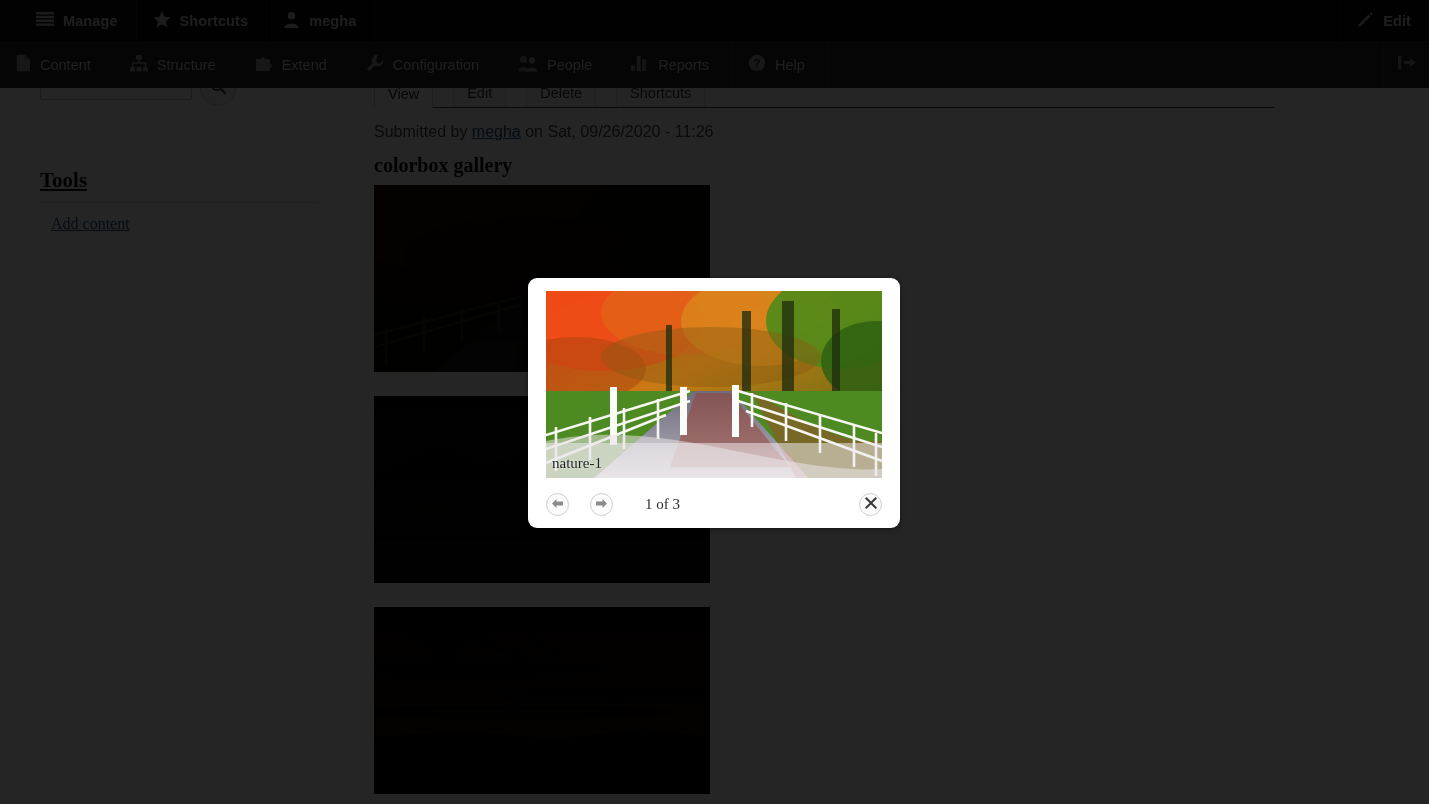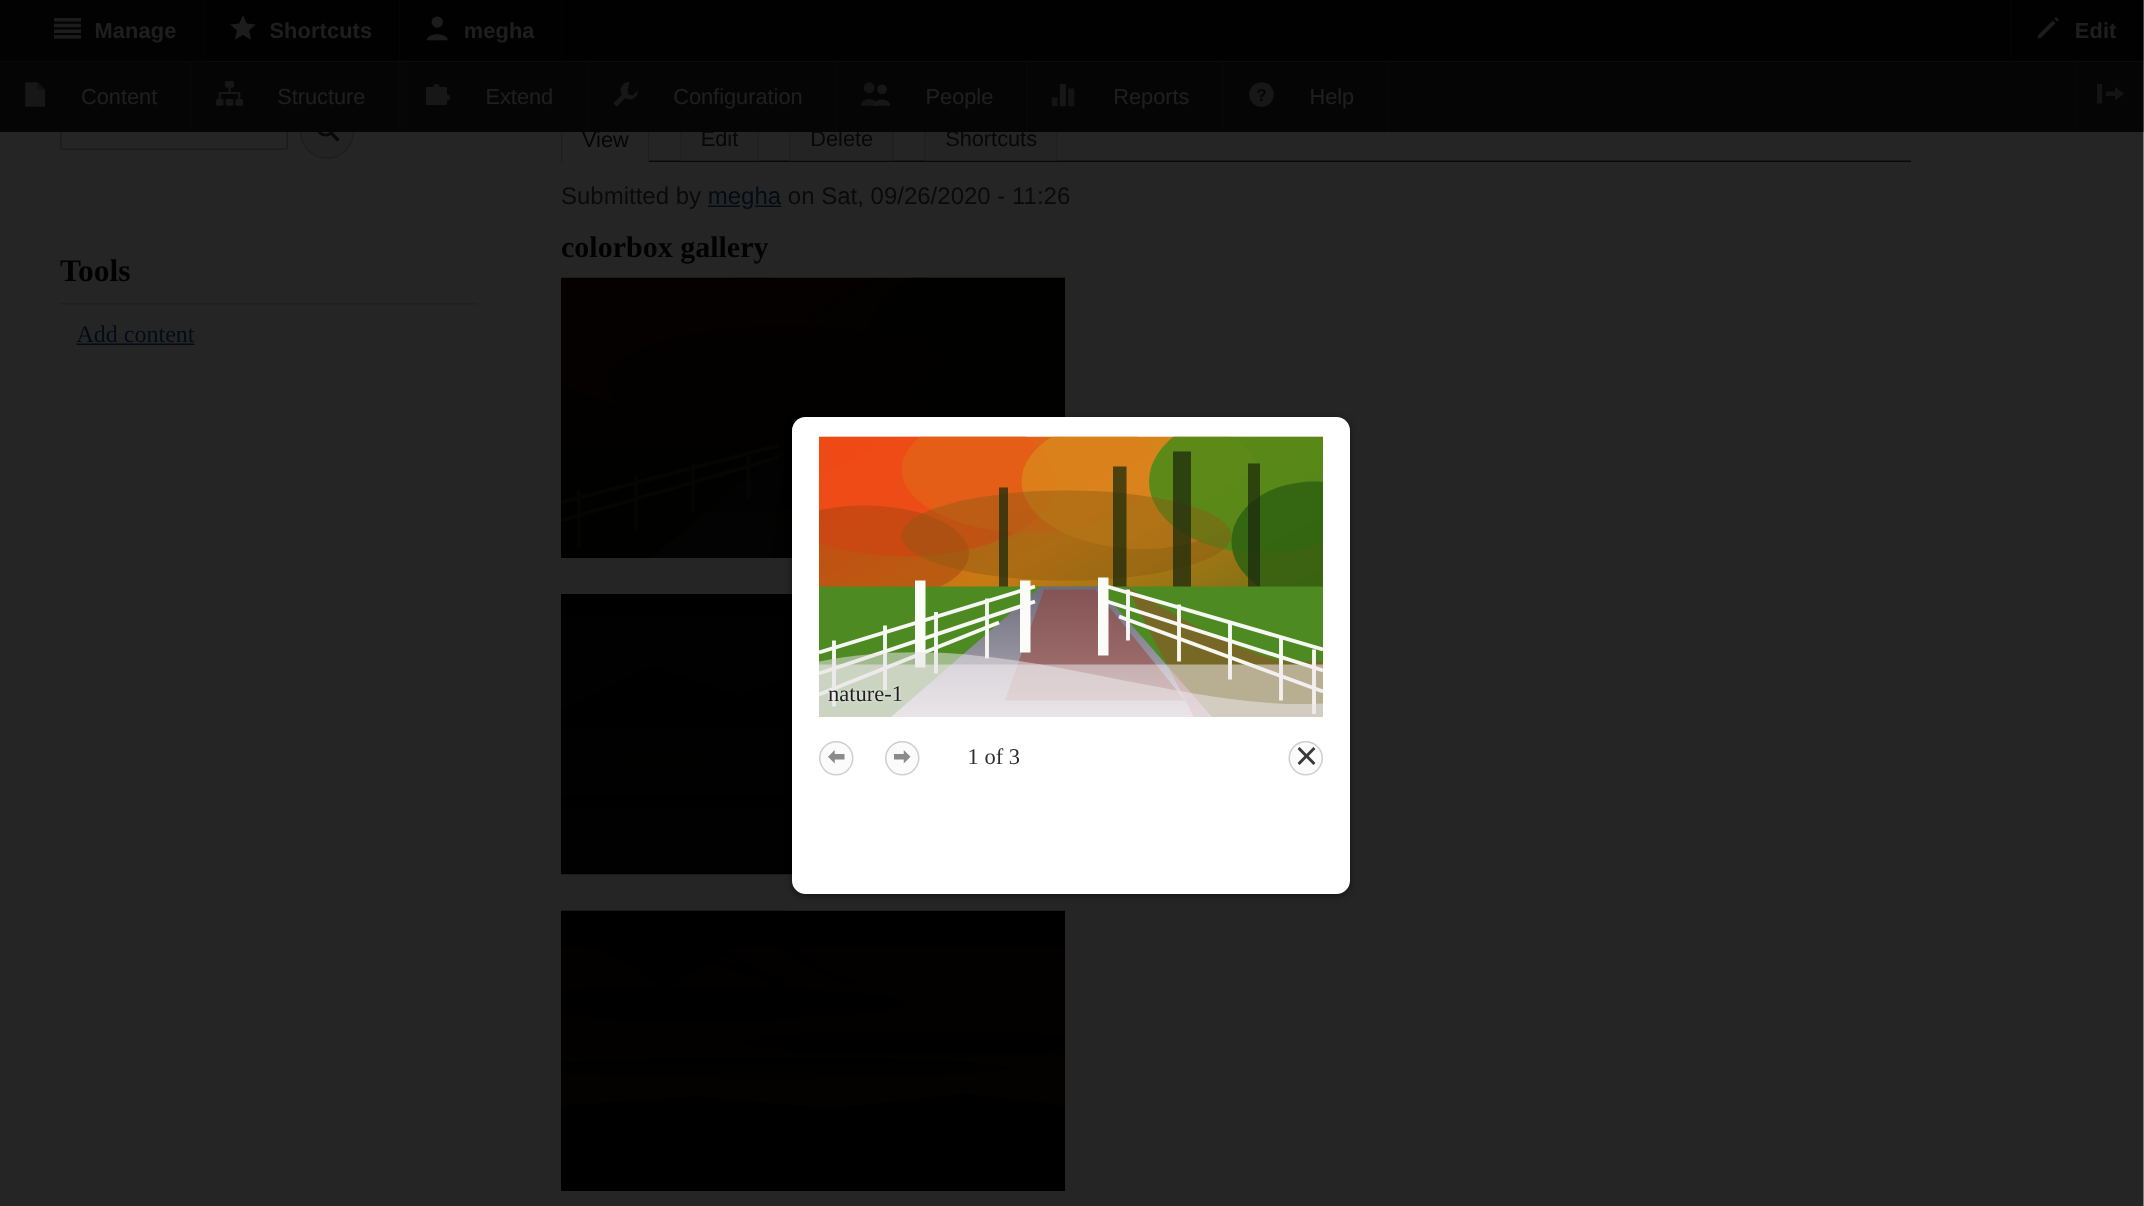--- a/index.html
+++ b/index.html
@@ -42,21 +42,21 @@
 
   
   .toolbar-tray {
     position: absolute; top: 41px; left: 0; right: 0;
     height: 47px;
     background: #282828;
     display: flex; align-items: stretch;
     z-index: 5;
   }
   .tray-item {
-    display: flex; align-items: center; gap: 23px;
+    display: flex; align-items: center; gap: 9px;
     padding: 0 22px 0 16px;
     color: #d2d2d2;
     font-size: 14.5px;
     border-right: 1px solid #343434;
     cursor: pointer; user-select: none;
   }
   .tray-spacer { flex: 1; }
   .tray-toggle {
     display: flex; align-items: center; justify-content: center;
     width: 46px;
@@ -92,20 +92,21 @@
     cursor: pointer;
     padding: 0;
   }
   .tools-block { margin: 62px 0 0 40px; width: 278px; }
   .tools-title {
     font-family: "Liberation Serif", serif;
     font-size: 21px;
     color: #111;
     font-weight: bold;
     margin: 0 0 9px 0;
+    text-decoration: underline;
   }
   .tools-rule { border: 0; border-top: 1px solid #d8d8d8; margin: 0 0 12px 0; }
   .tools-list { list-style: none; margin: 0; padding: 0 0 0 11px; }
   .tools-list a {
     color: #1a4d8f;
     font-family: "Liberation Serif", serif;
     font-size: 16px;
     text-decoration: underline;
   }
 
@@ -175,21 +176,21 @@
     position: absolute; inset: 0;
     background: #000;
     opacity: .855;
     z-index: 20;
   }
 
   
   #colorbox {
     position: absolute;
     left: 528px; top: 278px;
-    width: 372px; height: 318px;
+    width: 372px; height: 250px;
     z-index: 30;
   }
   #cboxWrapper {
     width: 100%; height: 100%;
     background: #fff;
     border-radius: 9px;
     box-shadow: 0 1px 5px rgba(0,0,0,.45);
     padding: 13px 16px 10px 18px;
     display: flex; flex-direction: column;
   }

